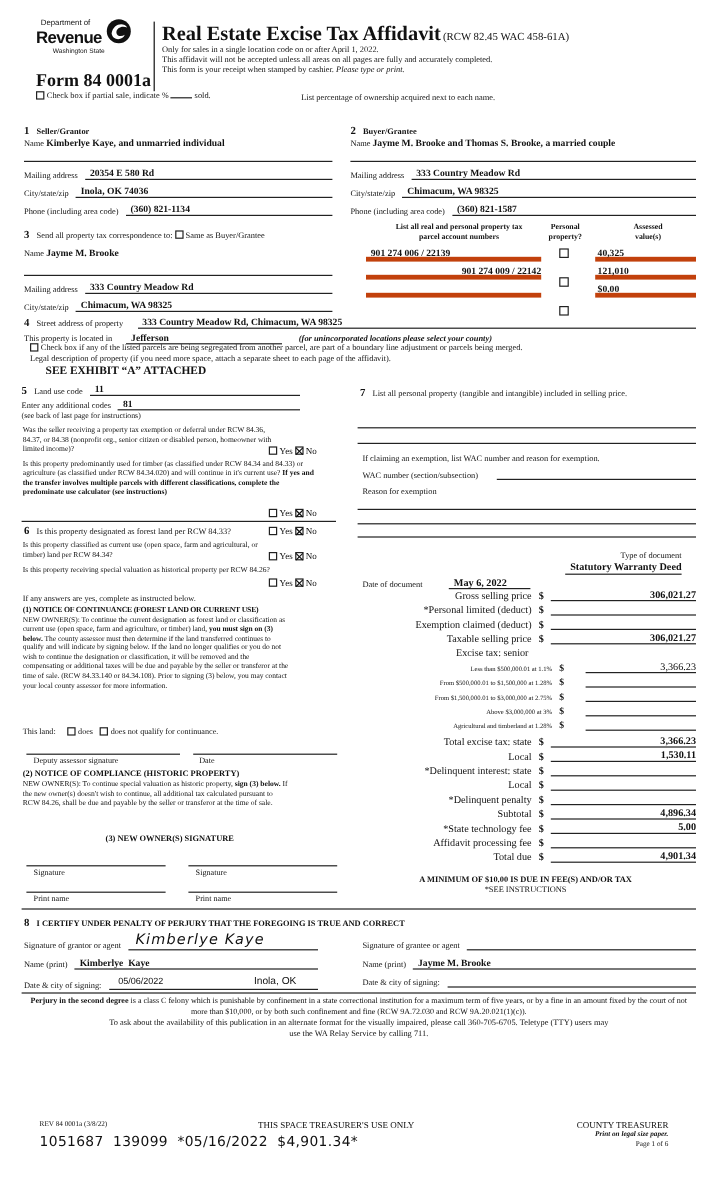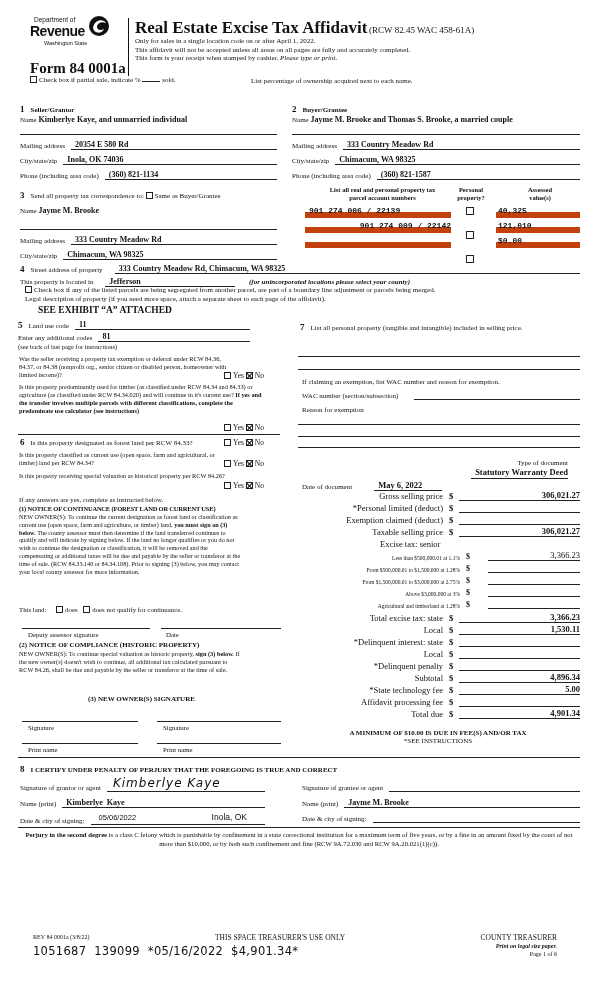--- a/index.html
+++ b/index.html
@@ -2,21 +2,21 @@
 <html><head>
 <meta charset="utf-8">
 <style>
   * { box-sizing: border-box; margin: 0; padding: 0; }
   html, body { width: 600px; height: 997px; background: #fff; overflow: hidden; }
   body { font-family: "Liberation Serif", serif; color: #111; position: relative; font-size: 7px; }
   .abs { position: absolute; }
   .b { font-weight: bold; }
   .i { font-style: italic; }
   .line { position: absolute; border-bottom: 1px solid #222; }
-  .ul { border-bottom: 6px solid #c2410c; font-family: Liberation Mono, monospace; }
+  .ul { border-bottom: 4px solid #c2410c; }
   .cb { display: inline-block; width: 7px; height: 7px; border: 1px solid #222; vertical-align: -1px; margin-right: 2px; position: relative; background: #fff; }
   .cb.x::before, .cb.x::after { content: ""; position: absolute; left: 2px; top: -1px; width: 1px; height: 8px; background: #111; }
   .cb.x::before { transform: rotate(45deg); }
   .cb.x::after { transform: rotate(-45deg); }
   .cb.x { background: #fff; }
   .sec { font-weight: bold; font-size: 9px; margin-right: 6px; }
   .lbl { font-size: 7px; }
   .val { font-weight: bold; font-size: 8px; }
   .row { position: absolute; display: flex; align-items: flex-end; white-space: nowrap; }
   .fill { flex: 1; border-bottom: 1px solid #222; margin-left: 6px; padding-left: 4px; height: 11px; line-height: 11px; }
@@ -373,20 +373,21 @@
     <span style="font-size:8.5px;margin-right:10px;">Inola, OK</span>
   </span>
 </div>
 <div class="row" style="left:302px;top:812px;width:278px;">
     <span class="lbl">Date &amp; city of signing:</span>
     <span class="fill"></span>
   </div>
 <div class="line" style="left:18px;top:827px;width:562px;border-bottom-width:1.5px;"></div>
 <div class="abs" style="left:18px;top:830px;width:562px;text-align:center;font-size:6.7px;line-height:9px;">
   <div><span class="b">Perjury in the second degree</span> <span>is a class C felony which is punishable by confinement in a state correctional institution for a maximum term of five years, or by a fine in an amount fixed by the court of not more than $10,000, or by both such confinement and fine (RCW 9A.72.030 and RCW 9A.20.021(1)(c)).</span></div>
+  <div style="padding:0 70px;font-size:7px;">To ask about the availability of this publication in an alternate format for the visually impaired, please call 360-705-6705. Teletype (TTY) users may use the WA Relay Service by calling 711.</div>
 </div>
 
 <div class="abs" style="left:33px;top:934px;font-size:6px;white-space:nowrap;">REV 84 0001a (3/8/22)</div>
 <div class="abs" style="left:215px;top:933px;font-size:7.5px;white-space:nowrap;">THIS SPACE TREASURER'S USE ONLY</div>
 <div class="abs" style="left:462px;top:933px;width:95px;text-align:right;font-size:7.5px;white-space:nowrap;">COUNTY TREASURER</div>
 <div class="abs b i" style="left:462px;top:943px;width:95px;text-align:right;font-size:6px;white-space:nowrap;">Print on legal size paper.</div>
 <div class="abs" style="left:462px;top:951px;width:95px;text-align:right;font-size:6px;white-space:nowrap;">Page 1 of 6</div>
 <div class="abs" style="left:33px;top:944px;font-family:'DejaVu Sans',sans-serif;font-size:11.5px;white-space:pre;letter-spacing:0.3px;">1051687  139099  *05/16/2022  $4,901.34*</div>
 
 </body></html>

